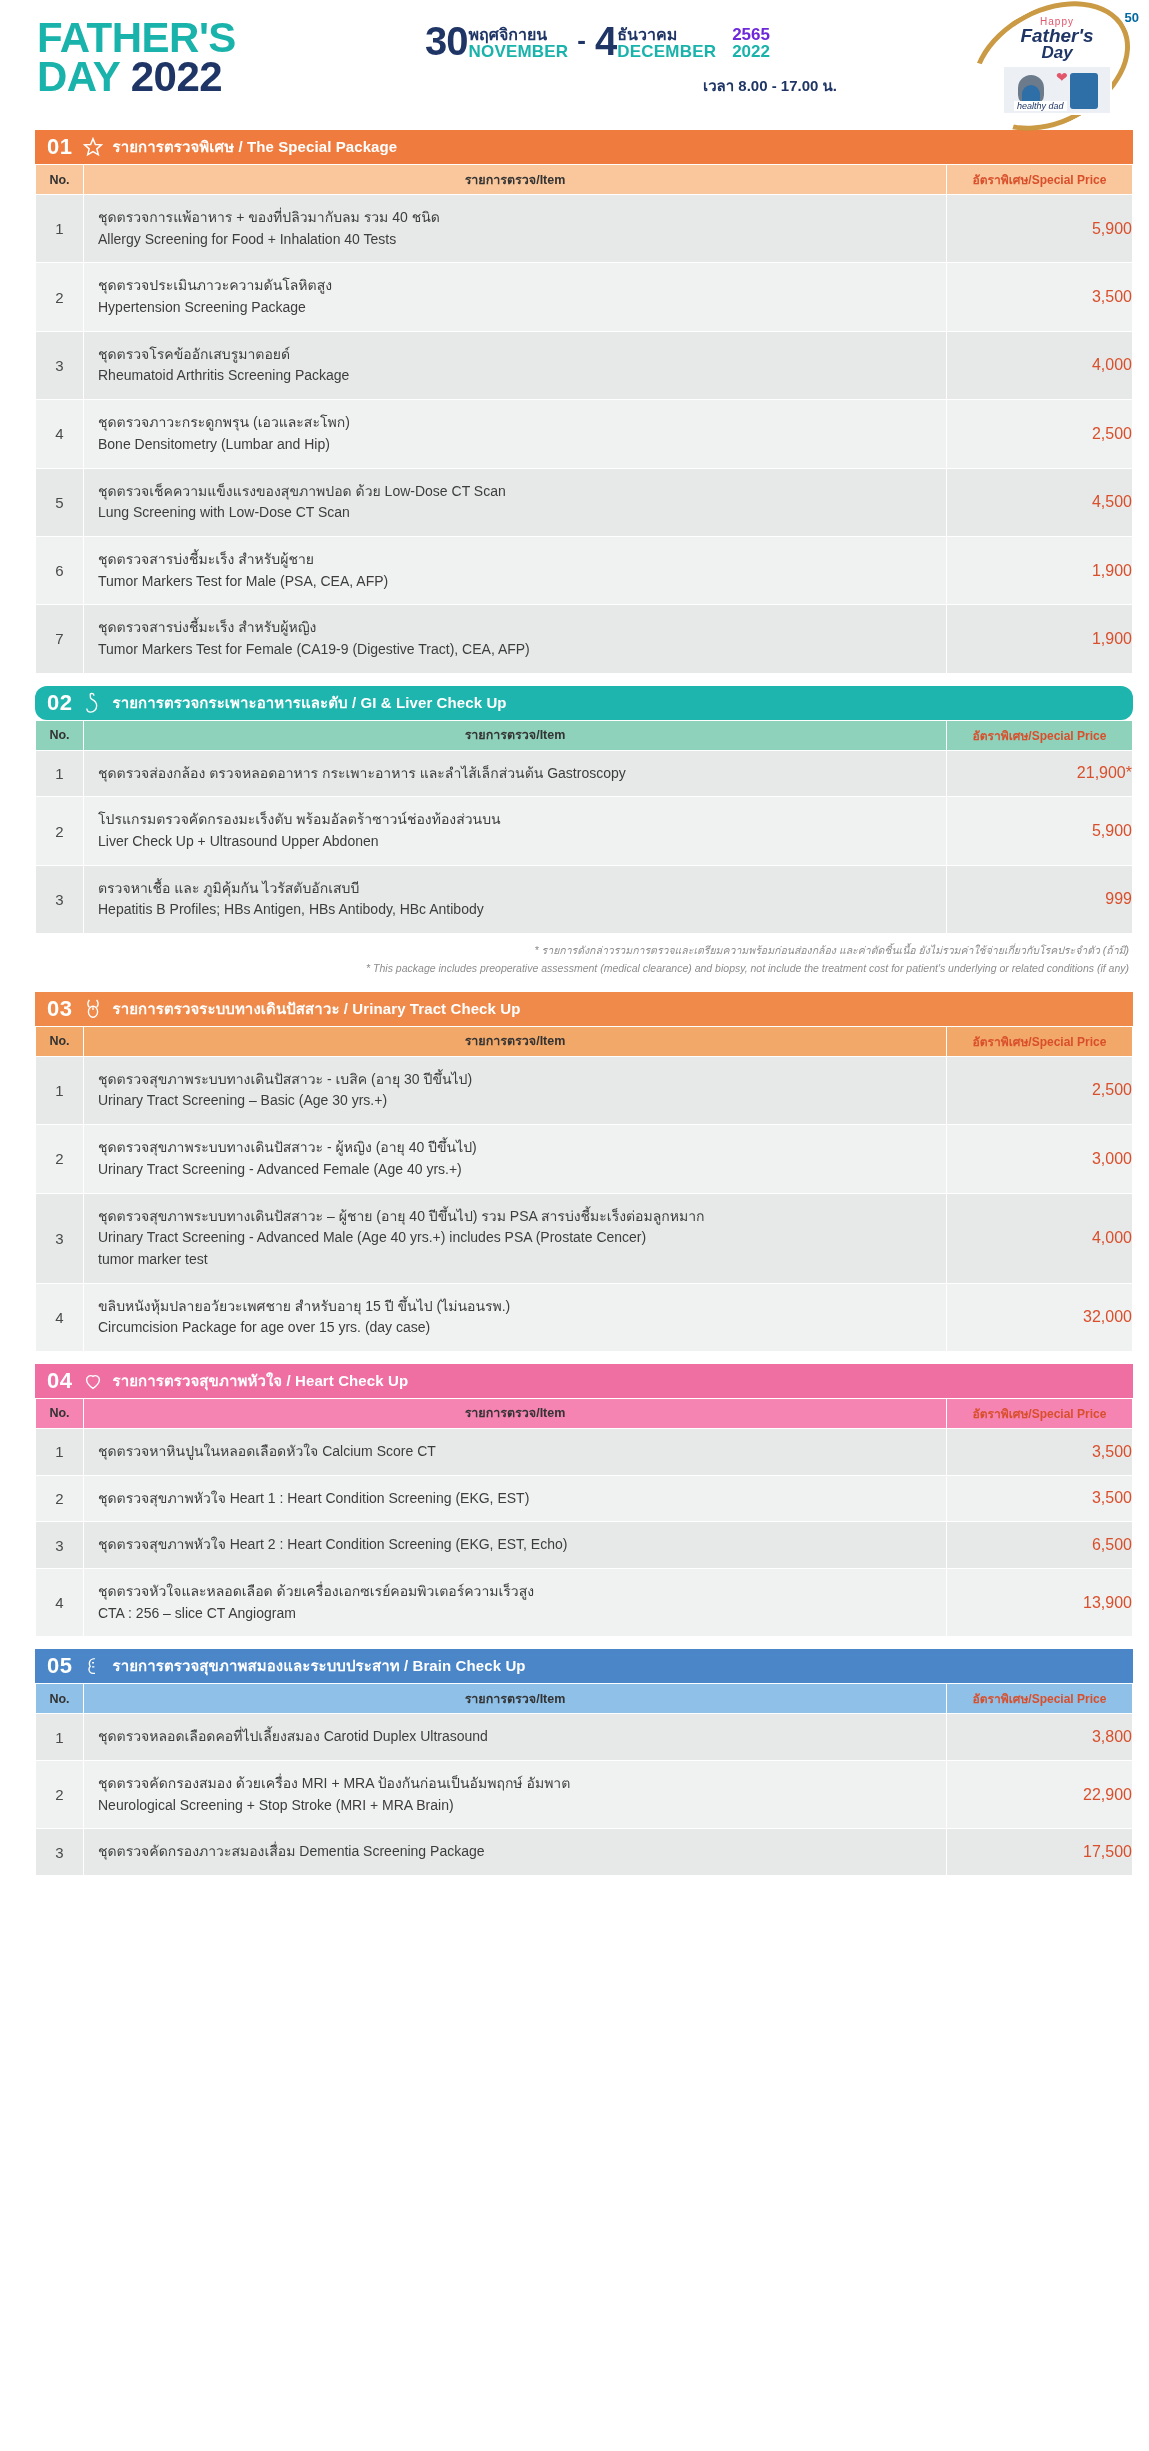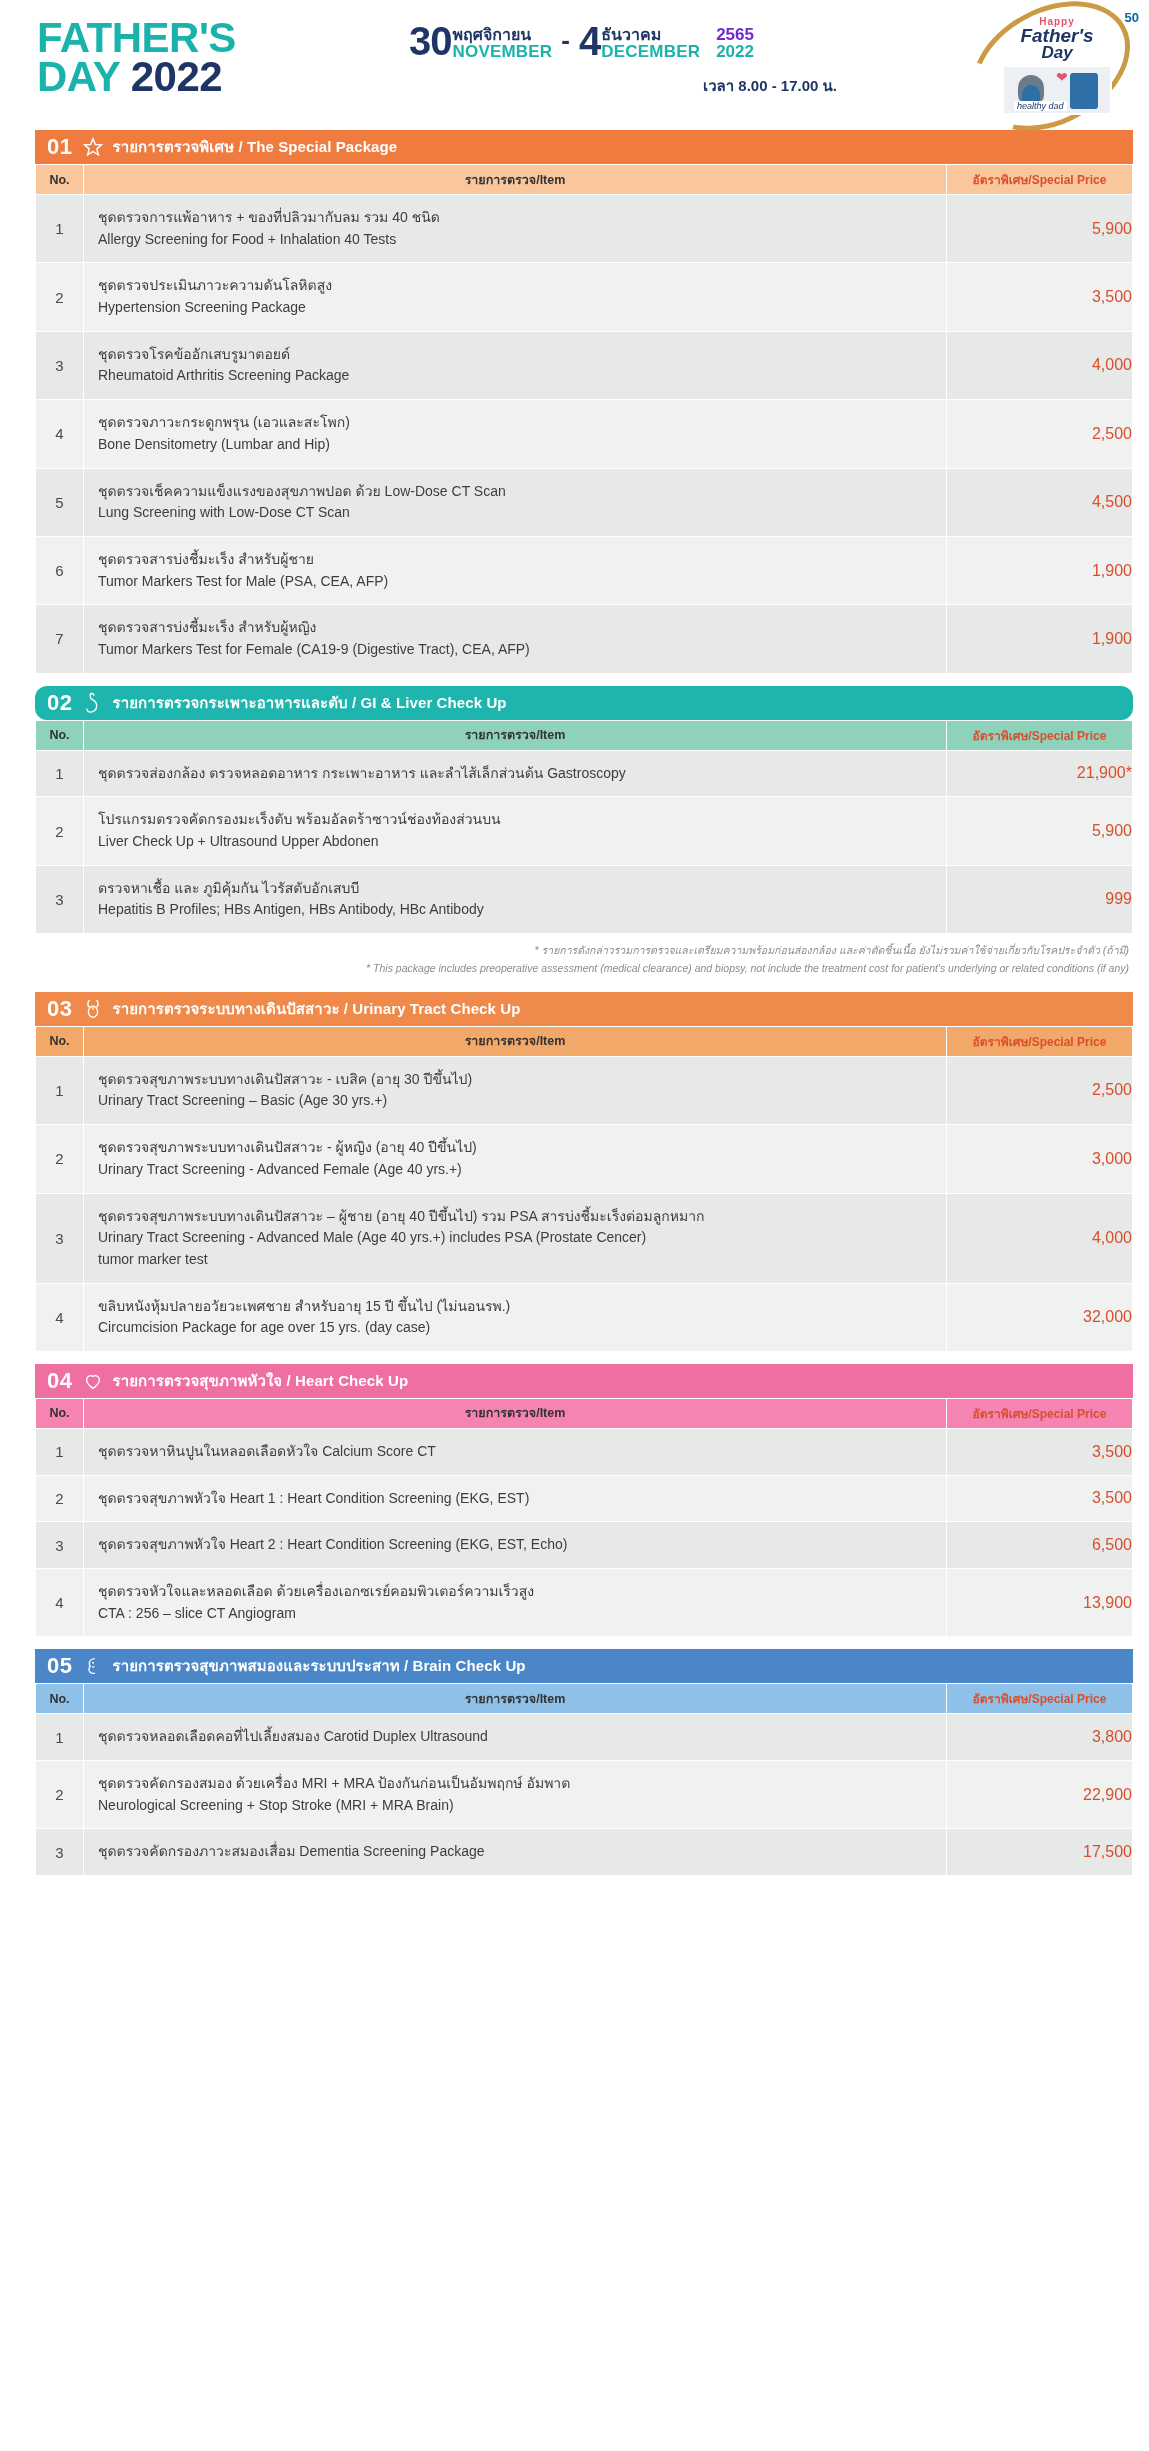--- a/index.html
+++ b/index.html
@@ -30,21 +30,21 @@
   .hdr-title .l2 { display: block; }
   .hdr-title .l2 .day { color: #19b3ab; }
   .hdr-title .l2 .yr { color: #1f3566; }
 
   .hdr-dates {
     position: absolute;
     left: 390px;
     top: 22px;
     width: 470px;
   }
-  .date-row { display: flex; align-items: flex-end; white-space: nowrap; }
+  .date-row { display: flex; align-items: flex-end; white-space: nowrap; margin-left: 16px; }
   .bignum {
     font-size: 40px;
     font-weight: 800;
     color: #1f3566;
     line-height: 0.95;
     letter-spacing: -1px;
   }
   .mstack { line-height: 1.0; margin-left: 1px; }
   .mth-th { font-size: 16px; color: #1f3566; font-weight: 600; display: block; }
   .mth-en { font-size: 17px; color: #19b3ab; font-weight: 600; display: block; letter-spacing: 0.2px; }
@@ -74,21 +74,21 @@
     border: 5px solid #c79235;
     border-radius: 50%;
     border-left-color: transparent;
     transform: rotate(-28deg);
     opacity: .92;
   }
   .logo-inner {
     position: absolute; left: 26px; top: 10px; right: 14px; bottom: 8px;
     text-align: center;
   }
-  .logo-happy { font-size: 10px; color: #e2566b; font-weight: 700; letter-spacing: 1px; }
+  .logo-happy { font-size: 10px; color: #e2566b; font-weight: 400; letter-spacing: 1px; }
   .logo-fd { font-size: 19px; color: #1f3566; font-weight: 800; font-style: italic; line-height: .95; }
   .logo-day { font-size: 17px; color: #1f3566; font-weight: 800; font-style: italic; line-height: .95; }
   .logo-fifty { position: absolute; right: 2px; top: 4px; font-size: 13px; color: #0369a1; font-weight: 800; }
   .logo-card {
     margin: 4px auto 0;
     width: 110px; height: 50px;
     background: #eceff3;
     border: 2px solid #fff;
     position: relative;
     border-radius: 2px;

